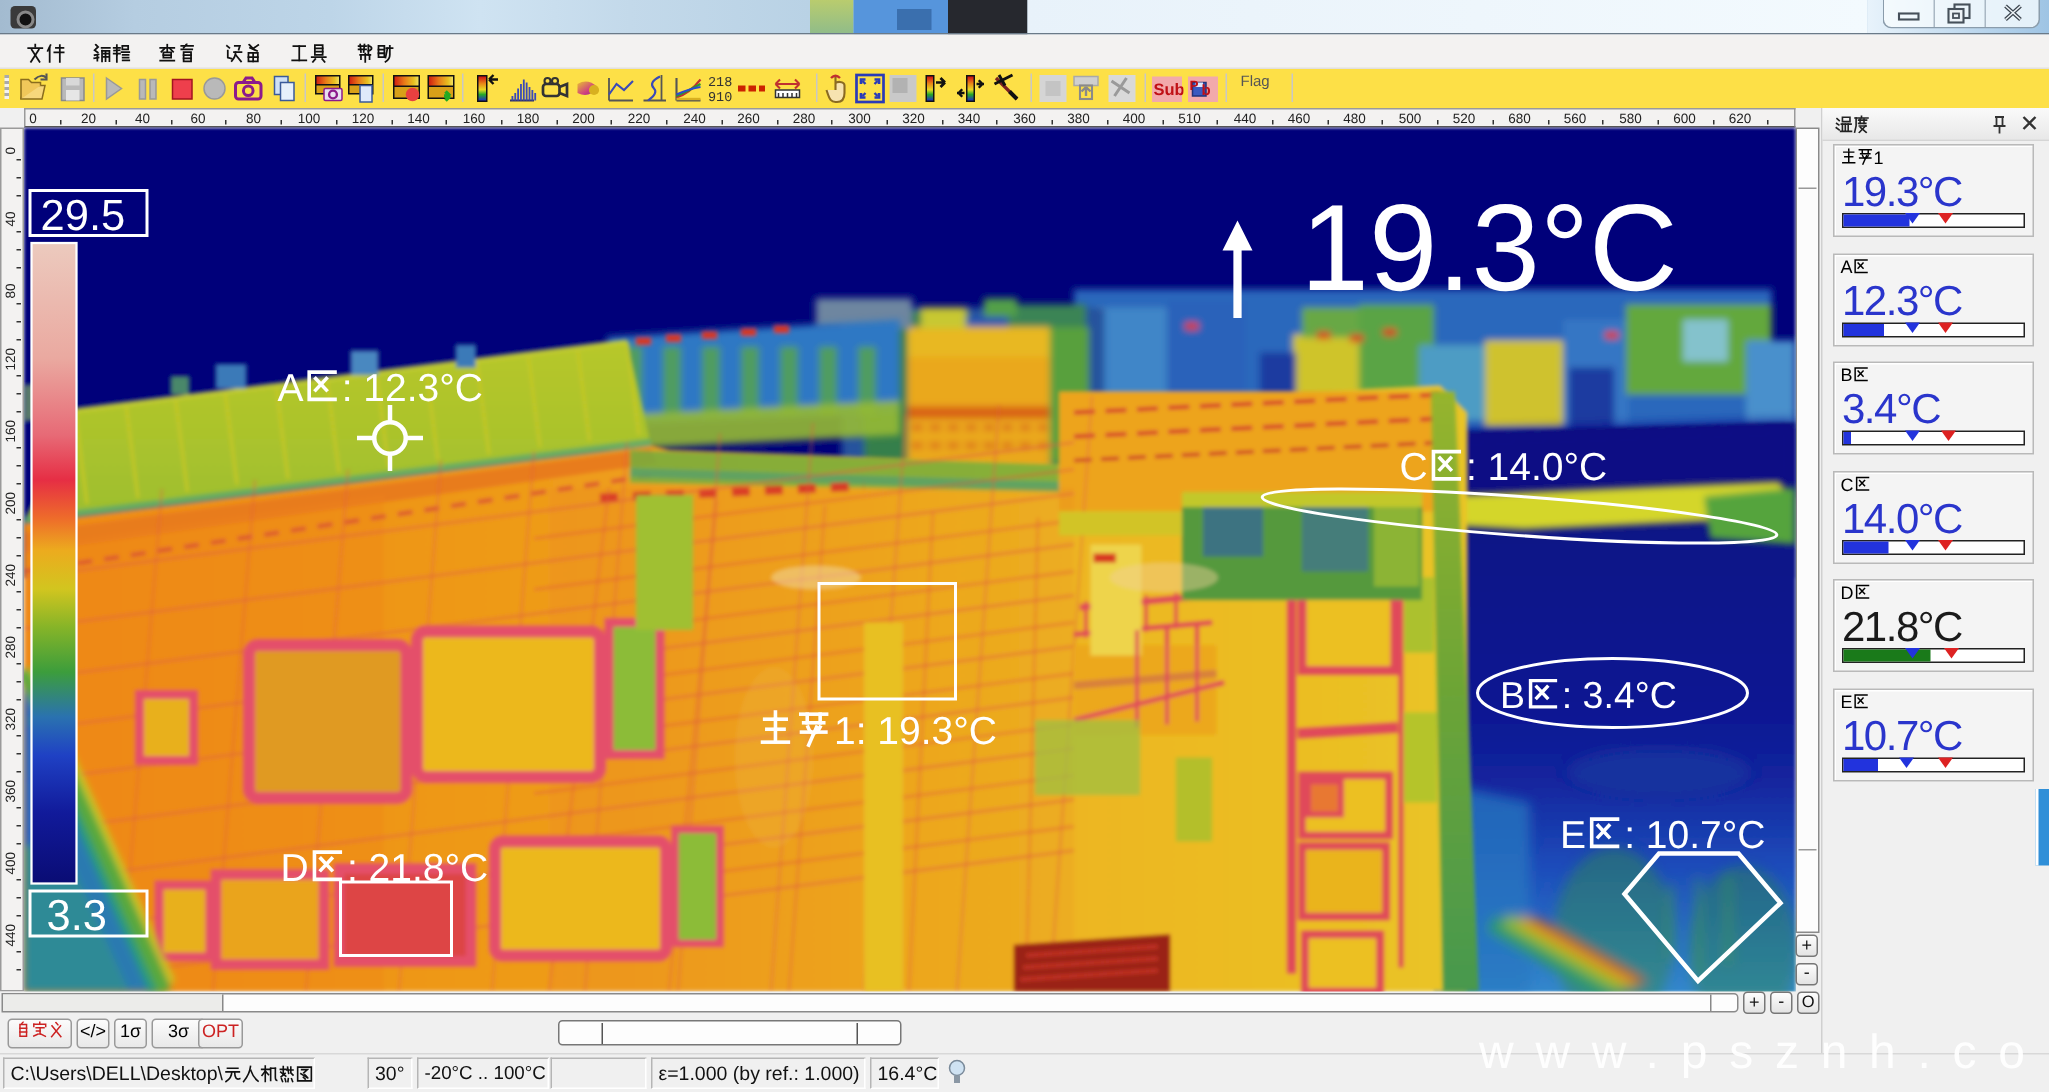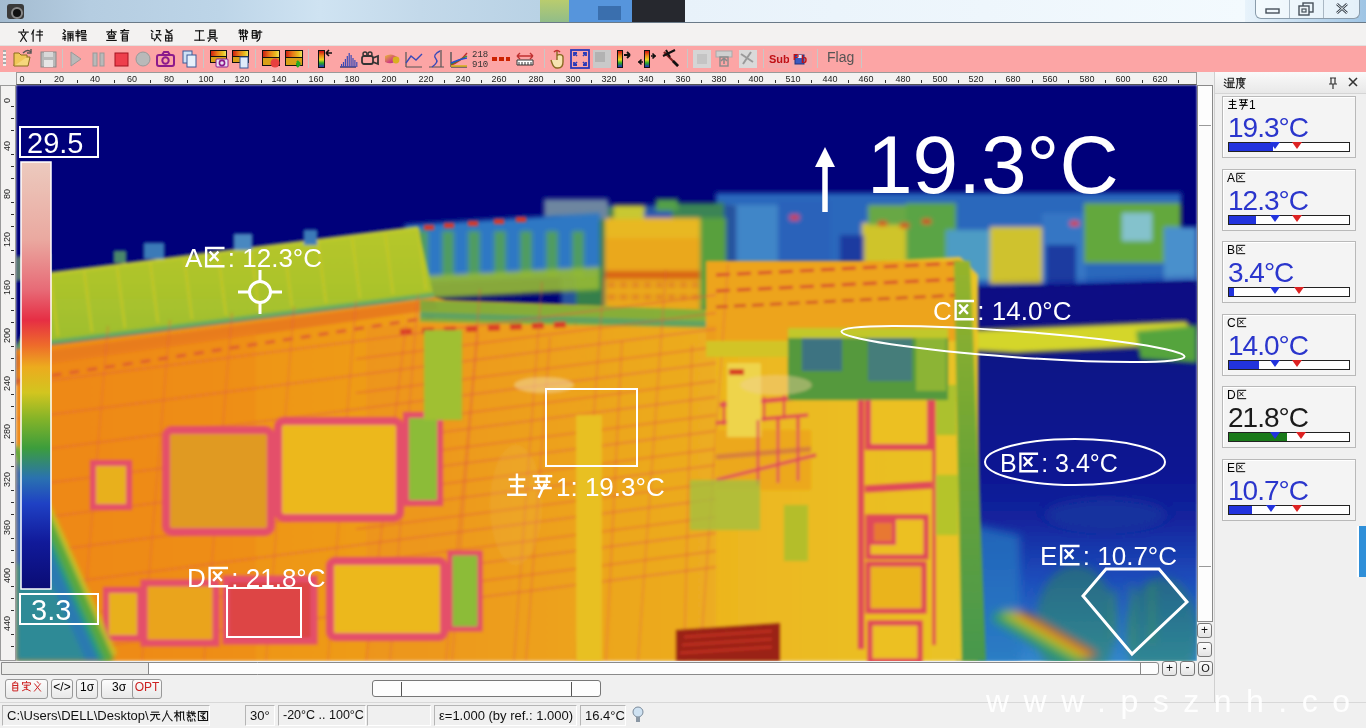--- a/index.html
+++ b/index.html
@@ -13,21 +13,21 @@
 #ticon:after { content:""; position:absolute; left:4px; top:3px; width:8px; height:8px; border-radius:50%; background:#111; border:2px solid #888; }
 #ttext { position:absolute; left:29px; top:2px; font-size:15px; color:#0c0c0c; }
 #tbtns { position:absolute; right:6px; top:0px; width:105px; height:19px; background:rgba(250,253,255,.75);
   border:1px solid #8a9cab; border-top:none; border-radius:0 0 6px 6px; display:flex; }
 #tbtns .b { flex:1; border-right:1px solid #aab8c4; position:relative; }
 #tbtns .b:last-child { border-right:none; }
 
 #menubar { position:absolute; left:0; top:23px; width:1366px; height:23px; background:#f3f2f1; border-bottom:1px solid #e2e0de; font-size:14px; color:#111; }
 #menubar span { position:absolute; top:4px; }
 
-#toolbar { position:absolute; left:0; top:46px; width:1366px; height:26px; background:#fca5a5; }
+#toolbar { position:absolute; left:0; top:46px; width:1366px; height:26px; background:#fde047; }
 .tsep { position:absolute; top:3px; width:1px; height:19px; background:#c9c7c5; }
 .ticn { position:absolute; top:2px; width:22px; height:22px; }
 
 #hruler { position:absolute; left:16px; top:72px; width:1181px; height:13px; background:#f3f2f1; border:1px solid #9a9a9a; border-bottom:1px solid #555; font-size:9px; color:#222; overflow:hidden; }
 #vruler { position:absolute; left:0; top:85px; width:16px; height:576px; background:#f3f2f1; border:1px solid #9a9a9a; font-size:9px; color:#222; overflow:hidden; }
 .hnum { position:absolute; top:1px; transform:translateX(-50%); }
 .htick { position:absolute; bottom:1px; width:1px; height:3px; background:#333; }
 .vnum { position:absolute; left:1px; transform:rotate(-90deg); transform-origin:left top; }
 .vtick { position:absolute; right:1px; height:1px; width:3px; background:#333; }
 
@@ -354,21 +354,21 @@
         <path d="M4 6 L16 14 M14 4 L6 16" stroke="#9a9a9a" stroke-width="2"></path>
       </svg><div class="tsep" style="left:763px"></div><svg class="ticn" style="left:767px" width="22" height="22" viewBox="0 0 22 22">
         <rect x="1" y="3" width="20" height="17" fill="#f2a9ab"></rect>
         <text x="2" y="15" font-size="11" font-weight="bold" fill="#c01016">Sub</text>
       </svg><svg class="ticn" style="left:791px" width="22" height="22" viewBox="0 0 22 22">
         <rect x="1" y="3" width="20" height="17" fill="#f2a9ab"></rect>
         <rect x="4" y="7" width="9" height="9" fill="#3a5ac0" stroke="#22337a"></rect>
         <rect x="6" y="7" width="5" height="3" fill="#dfe6fa"></rect>
         <text x="10" y="15" font-size="10" font-weight="bold" fill="#c01016">b</text>
         <text x="2" y="12" font-size="9" font-weight="bold" fill="#c01016">P</text>
-      </svg><div class="tsep" style="left:817px"></div><div style="position:absolute;left:827px;top:3px;font-size:14px;color:#555">Flag</div><div class="tsep" style="left:861px"></div></div>
+      </svg><div class="tsep" style="left:817px"></div><div style="position:absolute;left:827px;top:3px;font-size:10px;color:#555">Flag</div><div class="tsep" style="left:861px"></div></div>
   <div id="hruler">
       <span class="hnum" style="left:5px">0</span>
       <div class="htick" style="left:23px"></div>
       <span class="hnum" style="left:42px">20</span>
       <div class="htick" style="left:60px"></div>
       <span class="hnum" style="left:78px">40</span>
       <div class="htick" style="left:97px"></div>
       <span class="hnum" style="left:115px">60</span>
       <div class="htick" style="left:133px"></div>
       <span class="hnum" style="left:152px">80</span>

